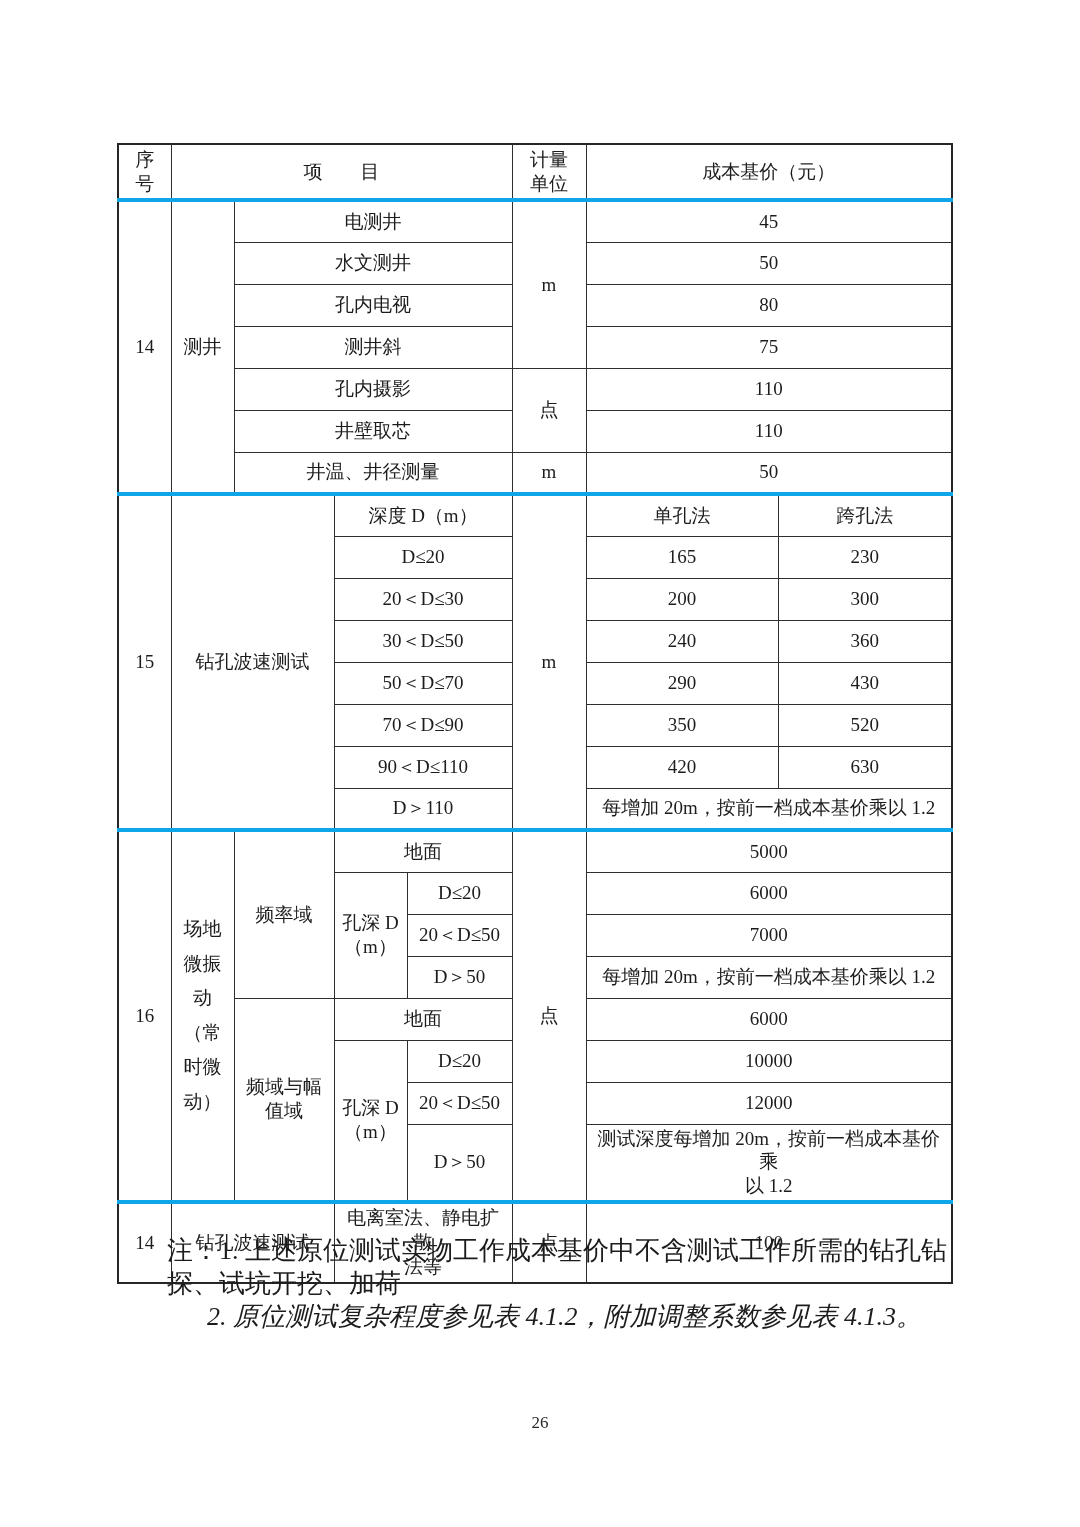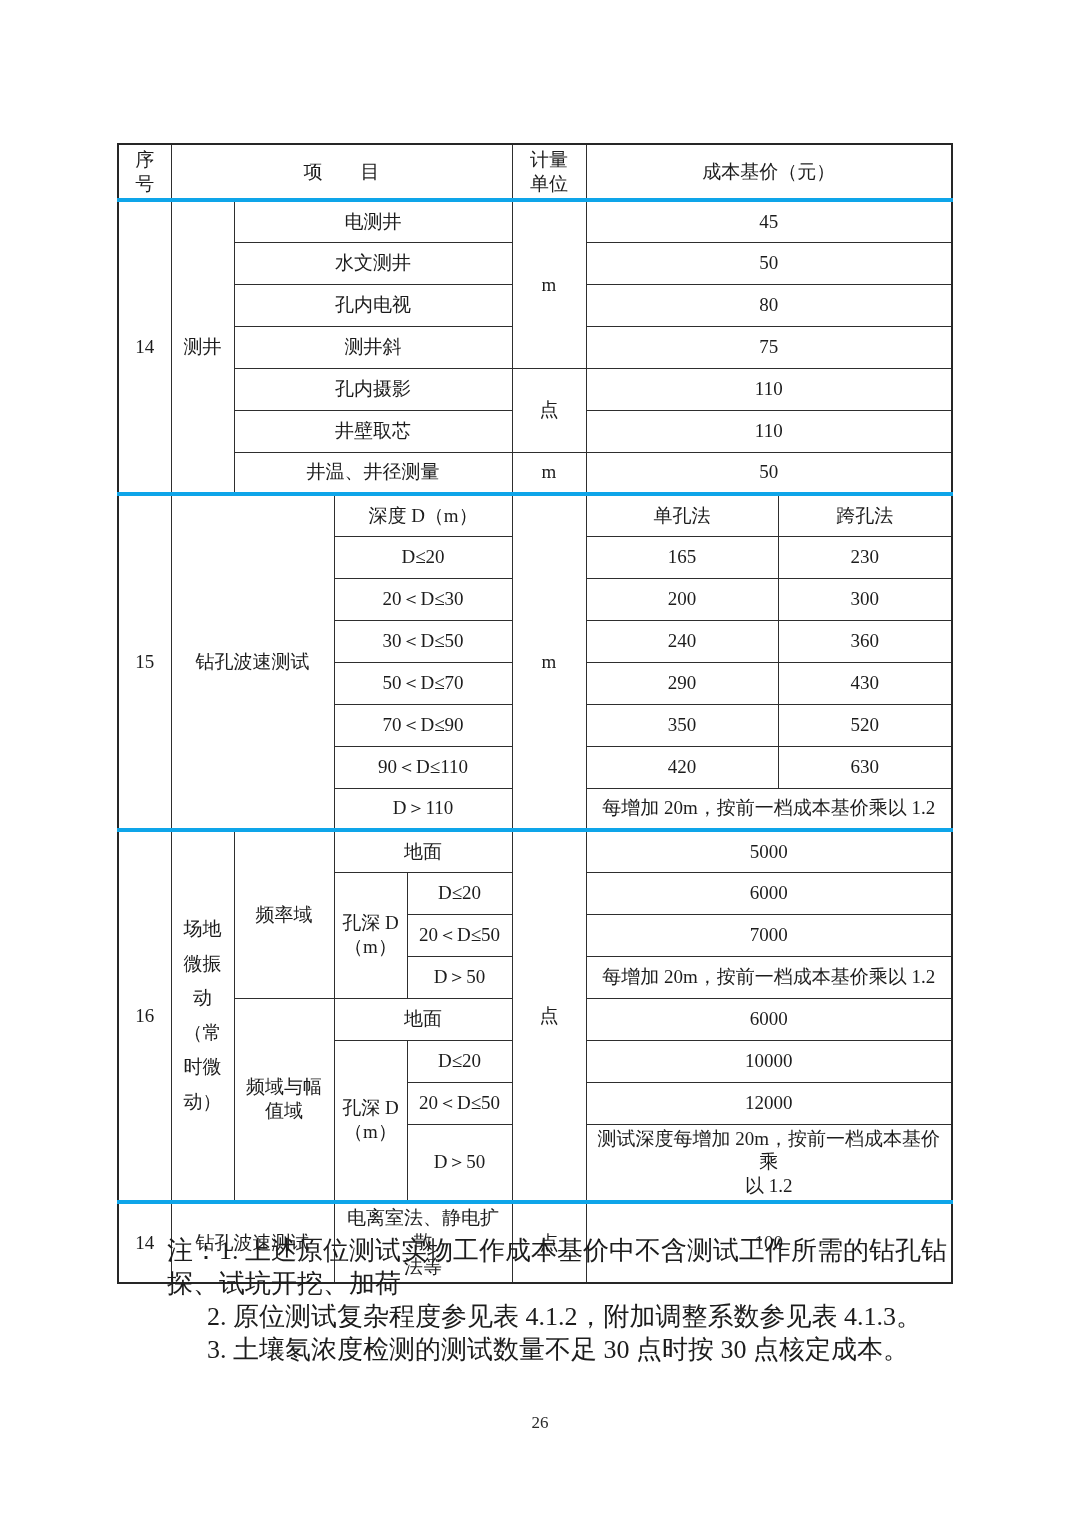--- a/index.html
+++ b/index.html
@@ -47,21 +47,21 @@
     position: absolute;
     left: 117px;
     top: 1234px;
     width: 845px;
     font-size: 26px;
     line-height: 33px;
     color: #1c1c1c;
   }
   .note-l1 { padding-left: 50px; }
   .note-l2 { padding-left: 6px; }
-  .note-l3, .note-l4 { padding-left: 90px; }
+  .note-l3, .note-l4 { padding-left: 90px; font-style: italic; }
   .page-num {
     position: absolute;
     left: 0;
     top: 1413px;
     width: 100%;
     text-align: center;
     font-size: 17px;
     color: #2a2a2a;
   }
 </style>
@@ -225,18 +225,17 @@
 法等</td>
       <td>点</td>
       <td colspan="2">100</td>
     </tr>
   </tbody>
     </table>
 
   <div class="notes">
     <div class="note-l1">注：1. 上述原位测试实物工作成本基价中不含测试工作所需的钻孔钻探、试坑开挖、加荷</div>
     <div class="note-l3">2. 原位测试复杂程度参见表 4.1.2，附加调整系数参见表 4.1.3。</div>
-    <div class="note-l4">3. 土壤氡浓度检测的测试数量不足 30 点时按 30 点核定成本。</div>
   </div>
 
   <div class="page-num">26</div>
 
 </div>
 
 </body></html>

